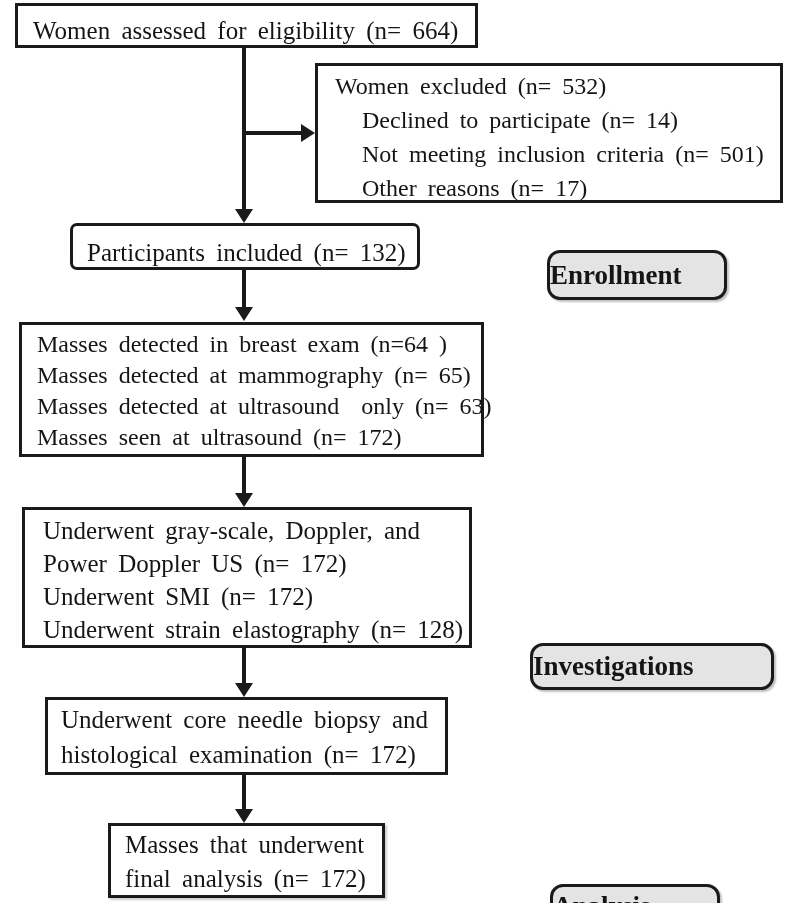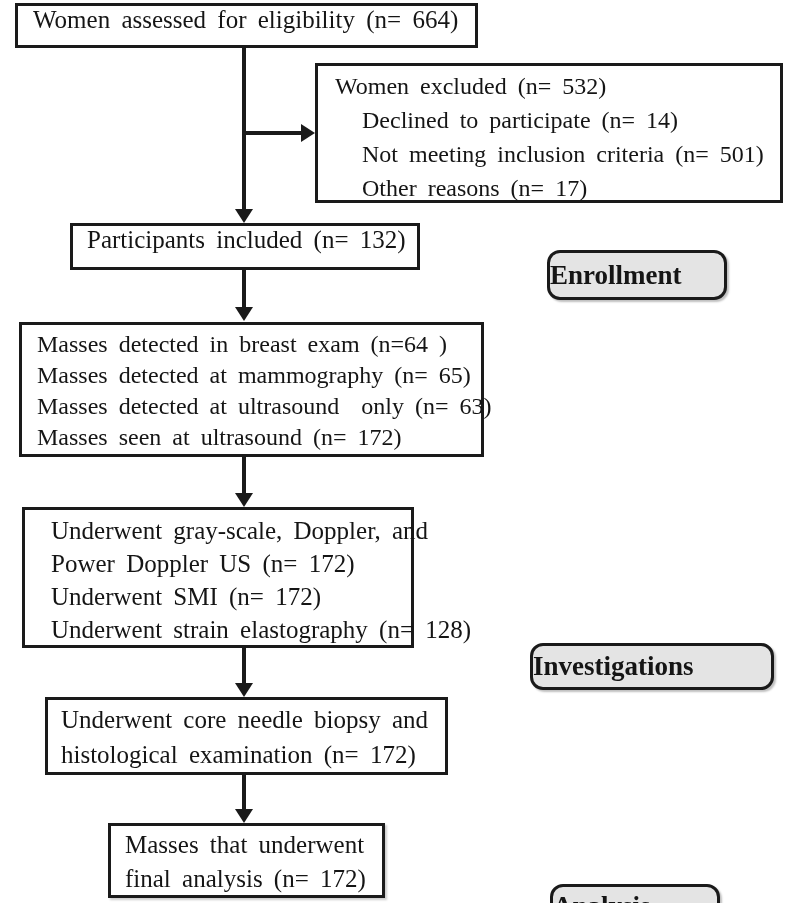--- a/index.html
+++ b/index.html
@@ -14,28 +14,28 @@
   }
   .box {
     position: absolute;
     border: 3px solid #1a1a1a;
     background: #ffffff;
     box-sizing: border-box;
     font-size: 24px;
     word-spacing: 5px;
   }
   .line { white-space: pre; }
-  .vcenter { display: flex; align-items: flex-start; }
+  .vcenter { display: flex; align-items: flex-end; }
 
   .box-eligibility { left:15px; top:3px; width:463px; height:45px; padding-left:15px; font-size:25px; }
   .box-excluded    { left:315px; top:63px; width:468px; height:140px; padding:3px 0 0 17px; line-height:34px; }
   .excluded-item   { padding-left:27px; }
-  .box-participants{ left:70px; top:223px; width:350px; height:47px; padding-left:14px; font-size:25px; }
+  .box-participants{ left:70px; top:223px; width:350px; height:47px; padding-left:14px; font-size:25px;border-radius:7px; }
   .box-masses      { left:3px; top:322px; width:465px; height:135px; padding:4px 0 0 15px; line-height:31px;margin-left:16px; }
-  .box-invest      { left:22px; top:507px; width:392px; height:141px; padding:4px 0 0 26px; line-height:33px; font-size:25px; }
+  .box-invest      { left:22px; top:507px; width:450px; height:141px; padding:4px 0 0 18px; line-height:33px; font-size:25px; }
   .box-biopsy      { left:45px; top:697px; width:403px; height:78px; padding:2px 0 0 13px; line-height:35px; font-size:25px; }
   .box-final       { left:108px; top:823px; width:277px; height:75px; padding:2px 0 16px 14px; line-height:34px; font-size:25px;
                      box-shadow: 2px 2px 2px rgba(0,0,0,0.2); }
 
   .stage-label {
     position: absolute;
     border: 3px solid #1a1a1a;
     border-radius: 13px;
     background: #e4e4e4;
     box-sizing: border-box;

